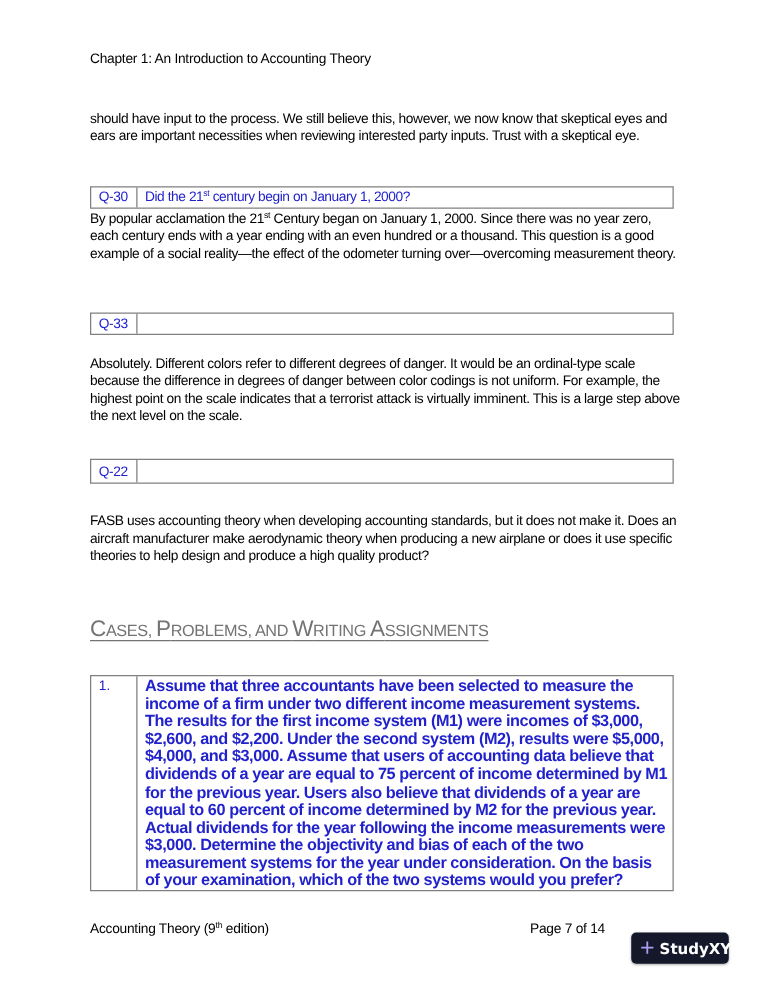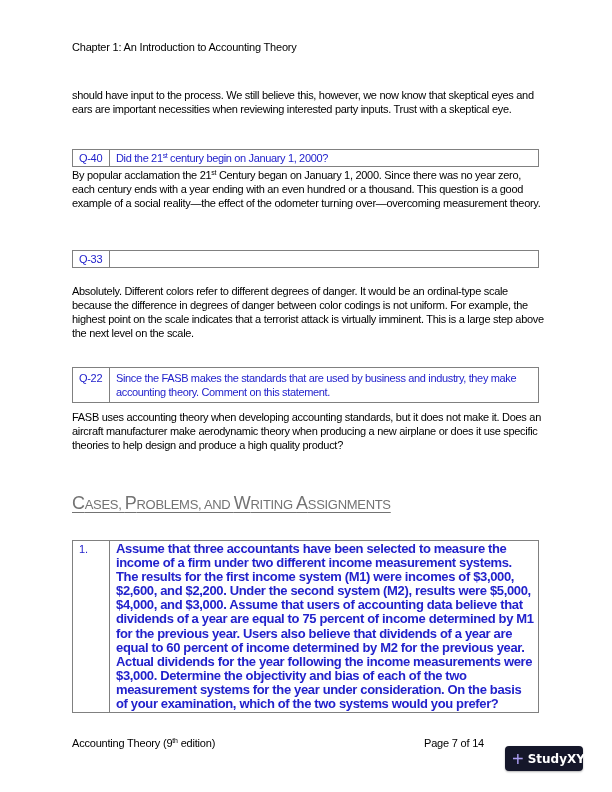--- a/index.html
+++ b/index.html
@@ -60,33 +60,32 @@
   .badge .brand-accent { color: #ffffff; }
 </style>
 </head>
 <body>
 
 <div class="page-header">Chapter 1: An Introduction to Accounting Theory</div>
 
 <p class="para" style="top:88px;">should have input to the process. We still believe this, however, we now know that skeptical eyes and ears are important necessities when reviewing interested party inputs. Trust with a skeptical eye.</p>
 
 <div class="qbox" style="top:149px;">
-  <div class="qnum">Q-40</div>
+  <div class="qnum">Q-30</div>
   <div class="qtext"><span>Did the 21</span><sup>st</sup><span> century begin on January 1, 2000?</span></div>
 </div>
 <p class="para" style="top:168px;"><span>By popular acclamation the 21</span><sup>st</sup><span> Century began on January 1, 2000.  Since there was no year zero, each century ends with a year ending with an even hundred or a thousand.  This question is a good example of a social reality—the effect of the odometer turning over—overcoming measurement theory.</span></p>
 
 <div class="qbox" style="top:250px;">
   <div class="qnum">Q-33</div>
 </div>
 <p class="para" style="top:284px;">Absolutely. Different colors refer to different degrees of danger. It would be an ordinal-type scale because the difference in degrees of danger between color codings is not uniform. For example, the highest point on the scale indicates that a terrorist attack is virtually imminent. This is a large step above the next level on the scale.</p>
 
 <div class="qbox" style="top:367px;">
   <div class="qnum" style="padding-top:3px;">Q-22</div>
-  <div class="qtext" style="padding-top:3px;padding-bottom:3px;">Since the FASB makes the standards that are used by business and industry, they make accounting theory.  Comment on this statement.</div>
 </div>
 <p class="para" style="top:410px;">FASB uses accounting theory when developing accounting standards, but it does not make it. Does an aircraft manufacturer make aerodynamic theory when producing a new airplane or does it use specific theories to help design and produce a high quality product?</p>
 
 <div class="section-title"><span>C</span><span class="sc">ases, </span><span>P</span><span class="sc">roblems, and </span><span>W</span><span class="sc">riting </span><span>A</span><span class="sc">ssignments</span></div>
 
 <div class="pbox">
   <div class="pnum">1.</div>
   <div class="ptext">Assume that three accountants have been selected to measure the income of a firm under two different income measurement systems. The results for the first income system (M1) were incomes of $3,000, $2,600, and $2,200. Under the second system (M2), results were $5,000, $4,000, and $3,000. Assume that users of accounting data believe that dividends of a year are equal to 75 percent of income determined by M1 for the previous year. Users also believe that dividends of a year are equal to 60 percent of income determined by M2 for the previous year. Actual dividends for the year following the income measurements were $3,000. Determine the objectivity and bias of each of the two measurement systems for the year under consideration. On the basis of your examination, which of the two systems would you prefer?</div>
 </div>
 

